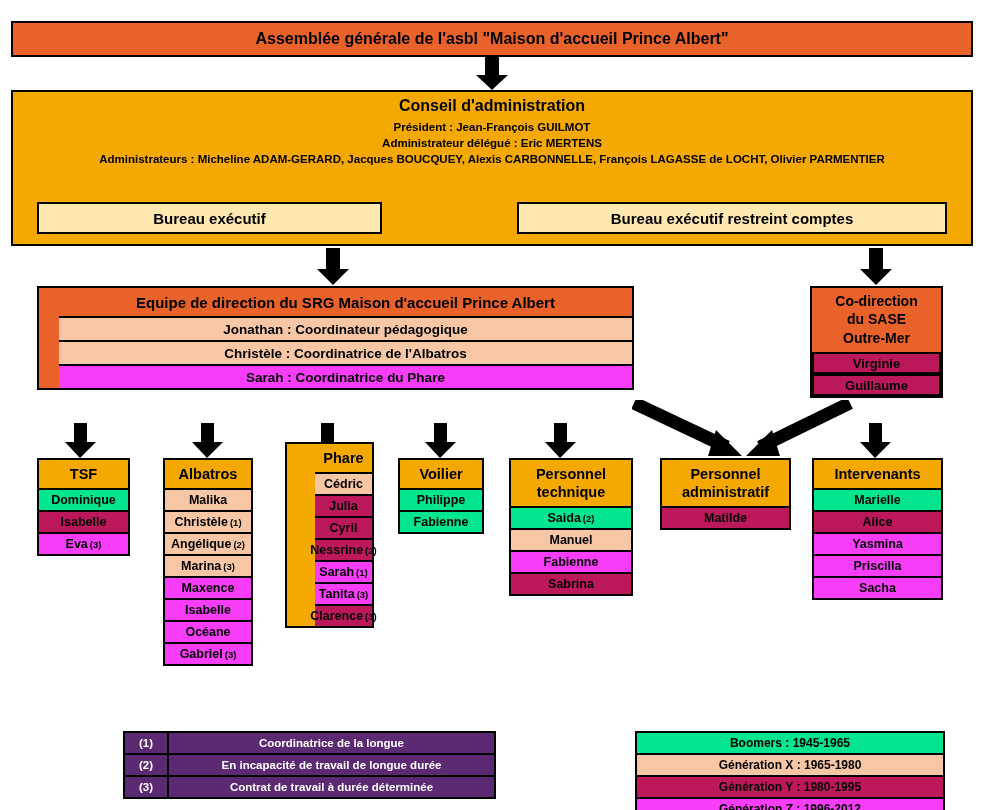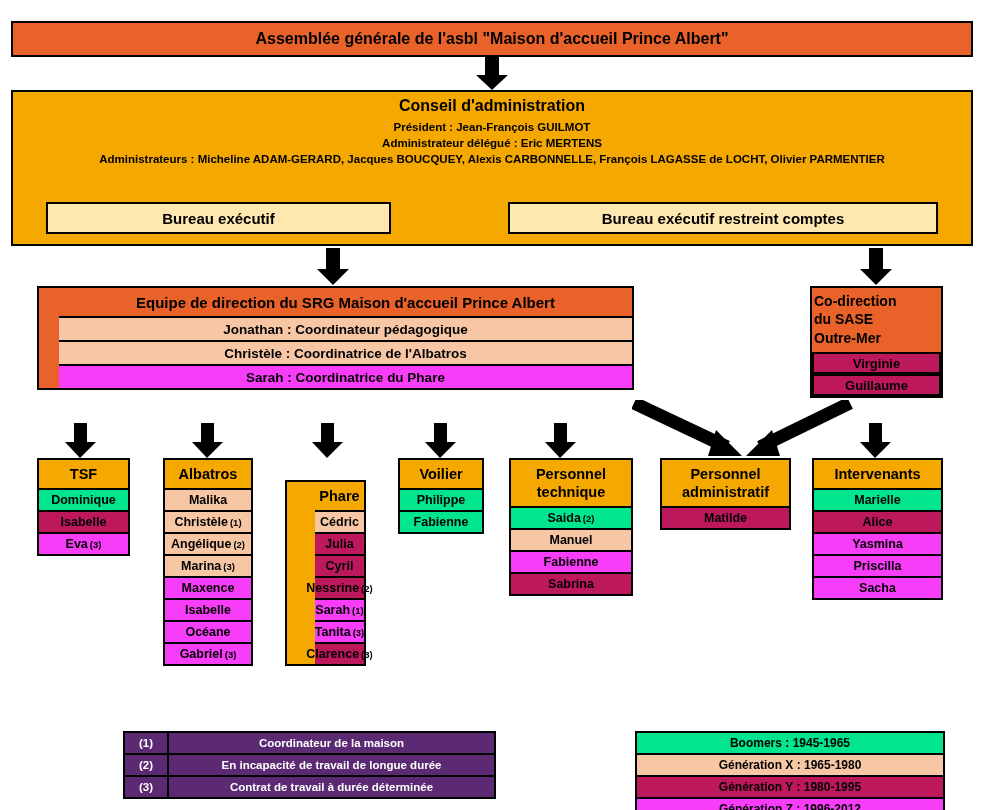--- a/index.html
+++ b/index.html
@@ -57,21 +57,21 @@
     text-align: center;
     font-weight: bold;
     font-size: 11.5px;
     padding: 2px 6px;
   }
   #conseil-sub {
     position: absolute;
     left: 0; right: 0; bottom: 10px;
     display: flex;
     justify-content: space-between;
-    padding: 0 33px;
+    padding: 0 24px;
     box-sizing: border-box;
   }
   #bureau-exec {
     width: 345px; height: 32px;
     background: #ffe7b0;
     font-size: 15px;
   }
   #bureau-exec-restreint {
     width: 430px; height: 32px;
     background: #ffe7b0;
@@ -108,21 +108,21 @@
     position: absolute;
     left: 810px; top: 286px;
     width: 133px;
     border: 2px solid #000;
     box-sizing: border-box;
     background: #e8622a;
   }
   #codirection-title {
     font-size: 14px;
     font-weight: bold;
-    text-align: left;
+    text-align: center;
     padding: 4px 2px 5px 2px;
     line-height: 1.32;
     background: #e8622a;
   }
   .codir-row {
     height: 22px;
     border-top: 2px solid #000;
     font-size: 13px;
   }
   
@@ -327,21 +327,21 @@
       </div>
     <div class="unit-row g-z">
         <span>Océane</span>
       </div>
     <div class="unit-row g-z">
         <span>Gabriel</span>
         <span class="note">(3)</span>
       </div>
   </div>
 
-  <div class="unit" style="left:285px; top:480px; width:81px;padding-left:28px;">
+  <div class="unit" style="left:285px; top:442px; width:89px;padding-left:28px;">
     <div class="unit-title">Phare</div>
     <div class="unit-row g-x">
         <span>Cédric</span>
       </div>
     <div class="unit-row g-y">
         <span>Julia</span>
       </div>
     <div class="unit-row g-y">
         <span>Cyril</span>
       </div>
@@ -412,21 +412,21 @@
         <span>Priscilla</span>
       </div>
     <div class="unit-row g-z">
         <span>Sacha</span>
       </div>
   </div>
 
   <div id="legend-left">
     <div class="legend-left-row">
       <span class="lnum">(1)</span>
-      <span class="ltxt">Coordinateur de la maison</span>
+      <span class="ltxt">Coordinatrice de la longue</span>
     </div>
     <div class="legend-left-row">
       <span class="lnum">(2)</span>
       <span class="ltxt">En incapacité de travail de longue durée</span>
     </div>
     <div class="legend-left-row">
       <span class="lnum">(3)</span>
       <span class="ltxt">Contrat de travail à durée déterminée</span>
     </div>
   </div>

